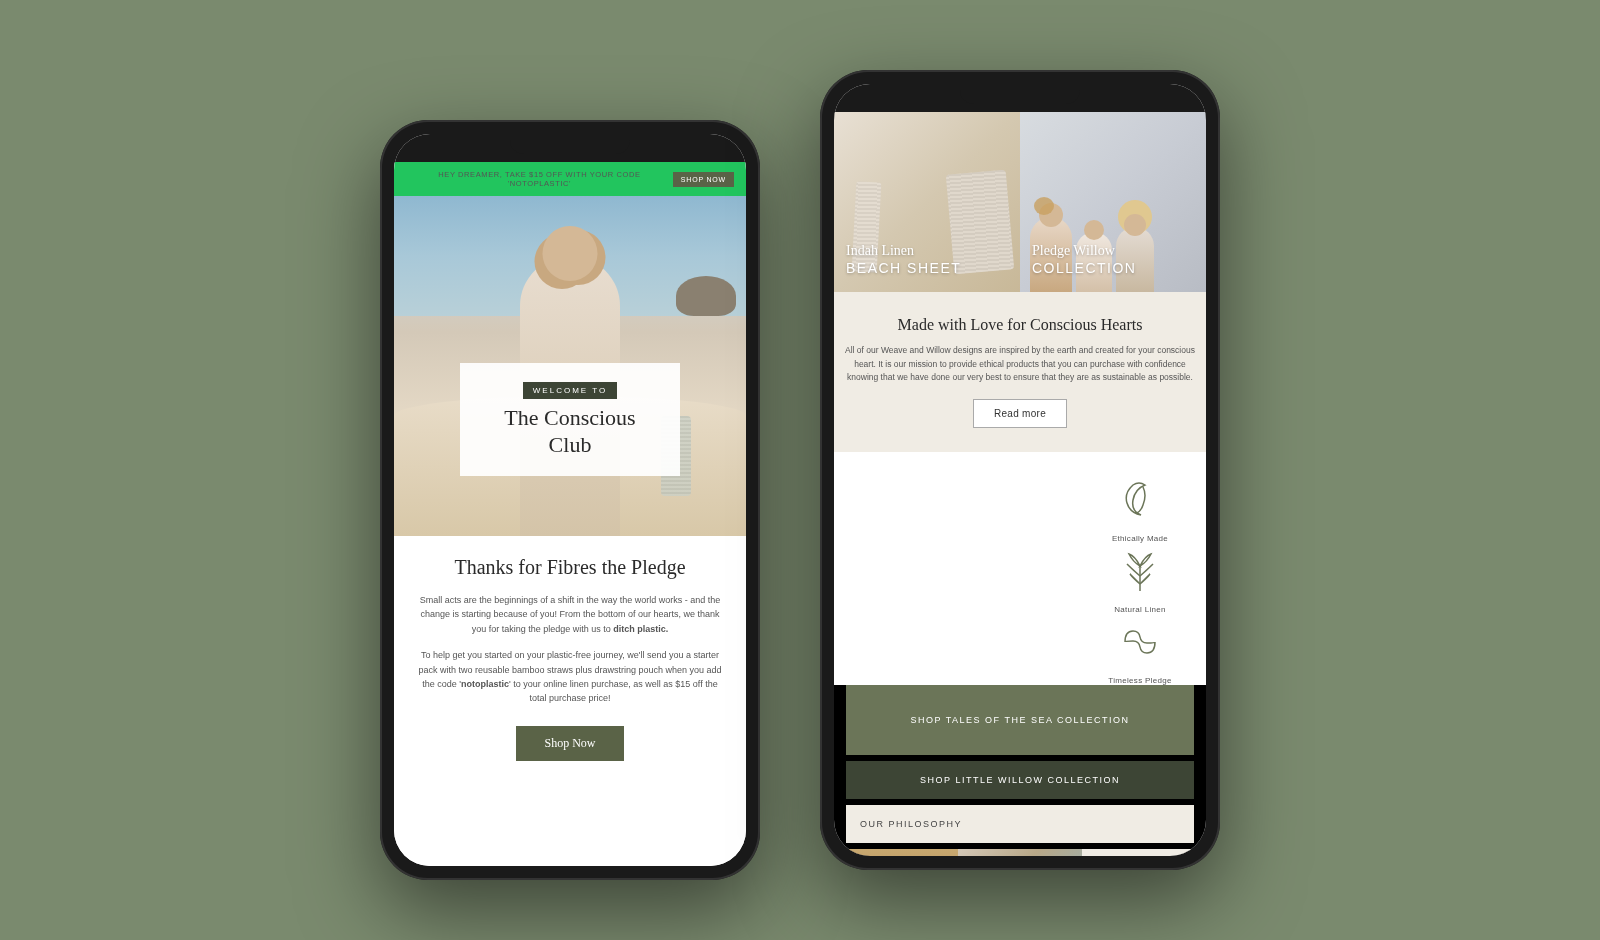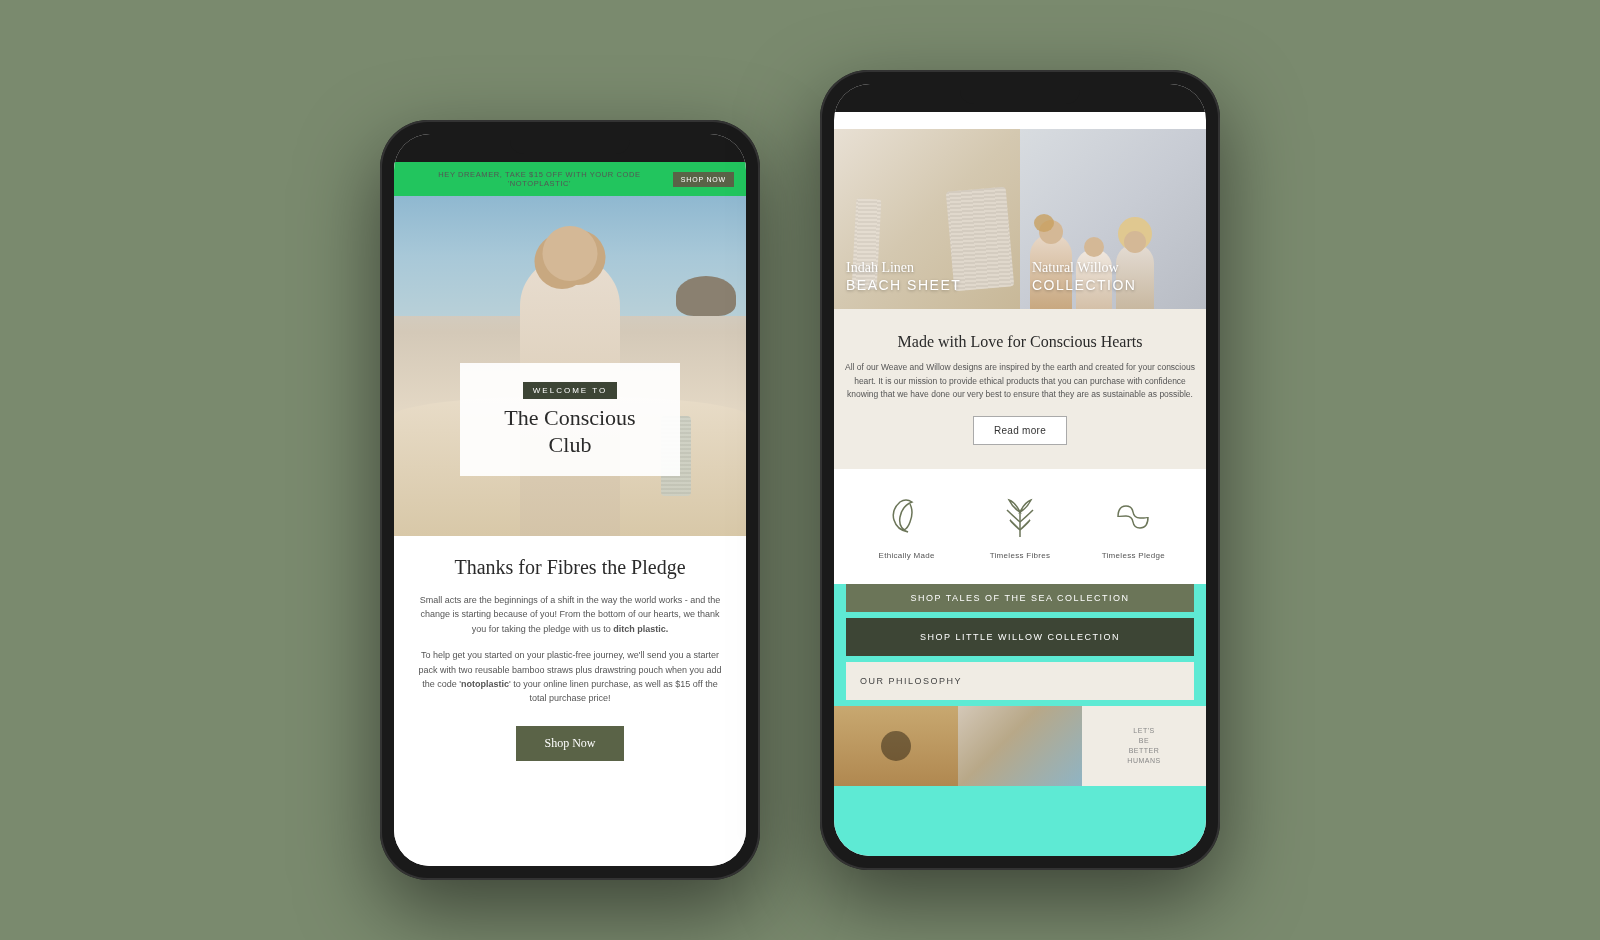--- a/index.html
+++ b/index.html
@@ -265,22 +265,21 @@
       border: none;
       cursor: pointer;
       display: inline-block;
       margin-top: 8px;
     }
 
     
     .p2-content {
       overflow-y: hidden;
       height: calc(772px - 28px);
-      background: #5eead4;
-      margin-top: 17px;
+      background: #000000;
     }
 
     
     .p2-product-grid {
       display: grid;
       grid-template-columns: 1fr 1fr;
       gap: 0;
       height: 180px;
       margin-bottom: 0;
     }
@@ -368,25 +367,26 @@
       padding: 8px 20px;
       font-family: Arial, sans-serif;
       font-size: 10px;
       color: #333;
       cursor: pointer;
       letter-spacing: 0.3px;
     }
 
     
     .p2-icons-section {
-      padding: 20px 16px 24px;
+      padding: 20px 16px 0;
       display: flex;
       justify-content: space-around;
-      align-items: center;
+      align-items: flex-end;
       background: #fff;
+      flex-direction: column;
     }
 
     .p2-icon-item {
       text-align: center;
       width: 100px;
     }
 
     .p2-icon-svg {
       width: 56px;
       height: 56px;
@@ -407,21 +407,21 @@
     .p2-cta-section {
       padding: 0 12px;
       display: flex;
       flex-direction: column;
       gap: 6px;
     }
 
     .p2-cta-tales {
       background: #6b7558;
       color: #fff;
-      padding: 9px;
+      padding: 30px;
       font-family: Arial, sans-serif;
       font-size: 9px;
       letter-spacing: 1.5px;
       cursor: pointer;
       border: none;
       width: 100%;
     }
 
     .p2-cta-willow {
       background: #3d4535;
@@ -559,21 +559,21 @@
                 <div style="position:absolute;top:-20px;left:4px;width:20px;height:18px;background:#c8a060;border-radius:50%;opacity:0.8;"></div>
               </div>
               <div style="width:36px;height:60px;background:linear-gradient(to bottom,#f0e8e0,#d4c0a8);border-radius:18px 18px 0 0;position:relative;">
                 <div style="position:absolute;top:-12px;left:50%;transform:translateX(-50%);width:20px;height:20px;background:#d4b896;border-radius:50%;"></div>
               </div>
               <div style="width:38px;height:65px;background:linear-gradient(to bottom,#e4dcd4,#c8b8a0);border-radius:19px 19px 0 0;position:relative;">
                 <div style="position:absolute;top:-13px;left:50%;transform:translateX(-50%);width:22px;height:22px;background:#d4b896;border-radius:50%;box-shadow:0 -8px 0 6px #e0c890;"></div>
               </div>
             </div>
             <div class="p2-product-label">
-              <span class="main">Natural Willow</span>
+              <span class="main">Pledge Willow</span>
               <span class="sub">COLLECTION</span>
             </div>
           </div>
         </div>
 
         <div class="p2-conscious">
           <h2 class="p2-conscious-title">Made with Love for Conscious Hearts</h2>
           <p class="p2-conscious-text">All of our Weave and Willow designs are inspired by the earth and created for your conscious heart. It is our mission to provide ethical products that you can purchase with confidence knowing that we have done our very best to ensure that they are as sustainable as possible.</p>
           <button class="p2-read-more-btn">Read more</button>
         </div>
@@ -595,21 +595,21 @@
               <svg width="50" height="50" viewBox="0 0 50 50" fill="none" stroke="#6b7558" stroke-width="1.5">
                 <line x1="25" y1="45" x2="25" y2="20"></line>
                 <path d="M25 20 Q20 10 14 8 Q18 16 25 20Z"></path>
                 <path d="M25 20 Q30 10 36 8 Q32 16 25 20Z"></path>
                 <path d="M25 30 Q16 22 12 18 Q18 24 25 30Z"></path>
                 <path d="M25 30 Q34 22 38 18 Q32 24 25 30Z"></path>
                 <path d="M25 38 Q18 32 15 28 Q20 33 25 38Z"></path>
                 <path d="M25 38 Q32 32 35 28 Q30 33 25 38Z"></path>
               </svg>
             </div>
-            <div class="p2-icon-label">Timeless Fibres</div>
+            <div class="p2-icon-label">Natural Linen</div>
           </div>
           <div class="p2-icon-item">
             <div class="p2-icon-svg">
 
               <svg width="50" height="50" viewBox="0 0 50 50" fill="none" stroke="#6b7558" stroke-width="1.5">
                 <path d="M10 25 Q10 14 18 14 Q24 14 25 20 Q26 26 32 26 Q40 26 40 25 Q40 36 32 36 Q26 36 25 30 Q24 24 18 24 Q10 24 10 25Z"></path>
               </svg>
             </div>
             <div class="p2-icon-label">Timeless Pledge</div>
           </div>

